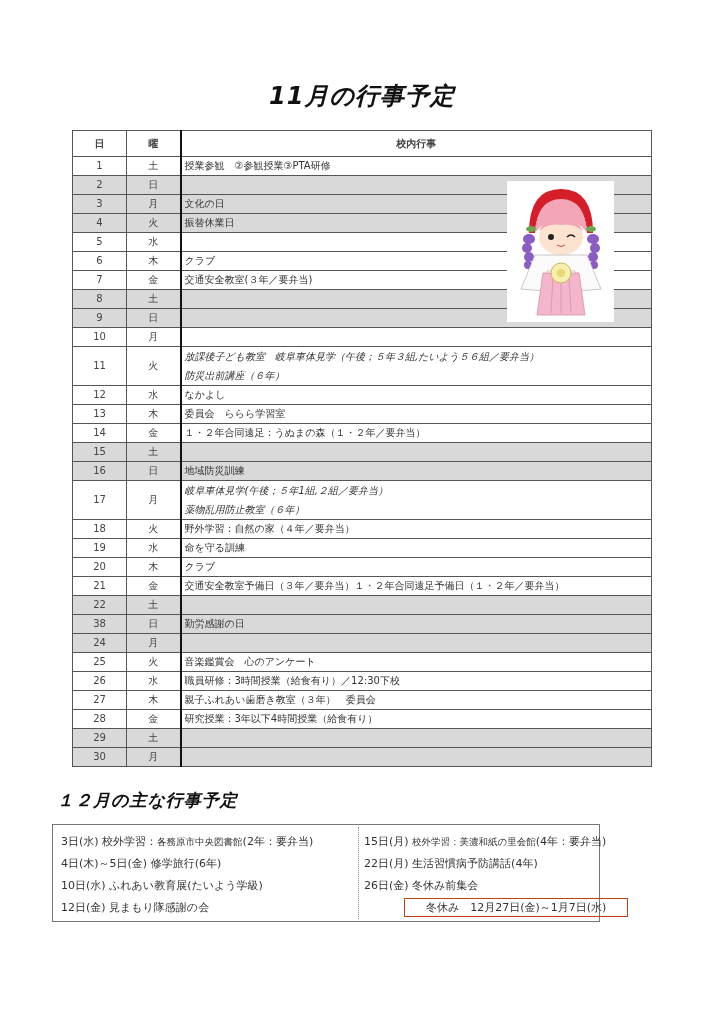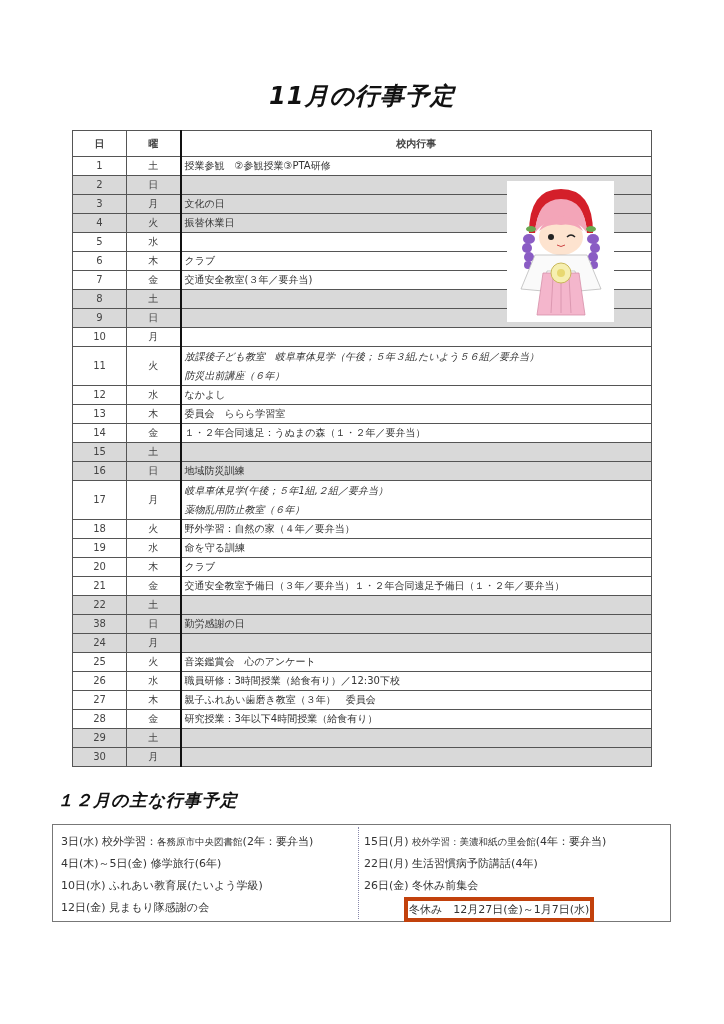--- a/index.html
+++ b/index.html
@@ -34,36 +34,36 @@
   table.sched th.wdh { border-right: 2px solid #111; }
   .mascot {
     position: absolute; left: 507px; top: 181px; width: 107px; height: 141px;
     background: #fff;
   }
   .sub-title {
     position: absolute; left: 57px; top: 789px; font-size: 17px; font-weight: bold;
     font-style: italic; color: #111; letter-spacing: 1px;
   }
   .dec-box {
-    position: absolute; left: 52px; top: 824px; width: 619px; height: 98px;
+    position: absolute; left: 52px; top: 824px; width: 548px; height: 98px;
     border: 1px solid #777; box-sizing: border-box;
   }
   .dec-col {
     position: absolute; top: 6px; font-size: 11px; color: #333;
   }
   .dec-col .row { height: 22px; line-height: 22px; white-space: nowrap; }
   .dec-col .small { font-size: 9.5px; }
   .dec-left { left: 8px; }
   .dec-right { left: 311px; }
   .divider {
     position: absolute; left: 305px; top: 2px; bottom: 2px; width: 0;
     border-left: 1px dotted #88a;
   }
   .winter {
-    display: inline-block; border: 4px solid #c2410c; padding: 0 1px;
+    display: inline-block; border: 1px solid #c2410c; padding: 0 21px;
     line-height: 17px; margin-left: 40px;
   }
 </style>
 </head>
 <body>
 
 <div class="title">11月の行事予定</div>
 
 <table class="sched">
   <colgroup>

